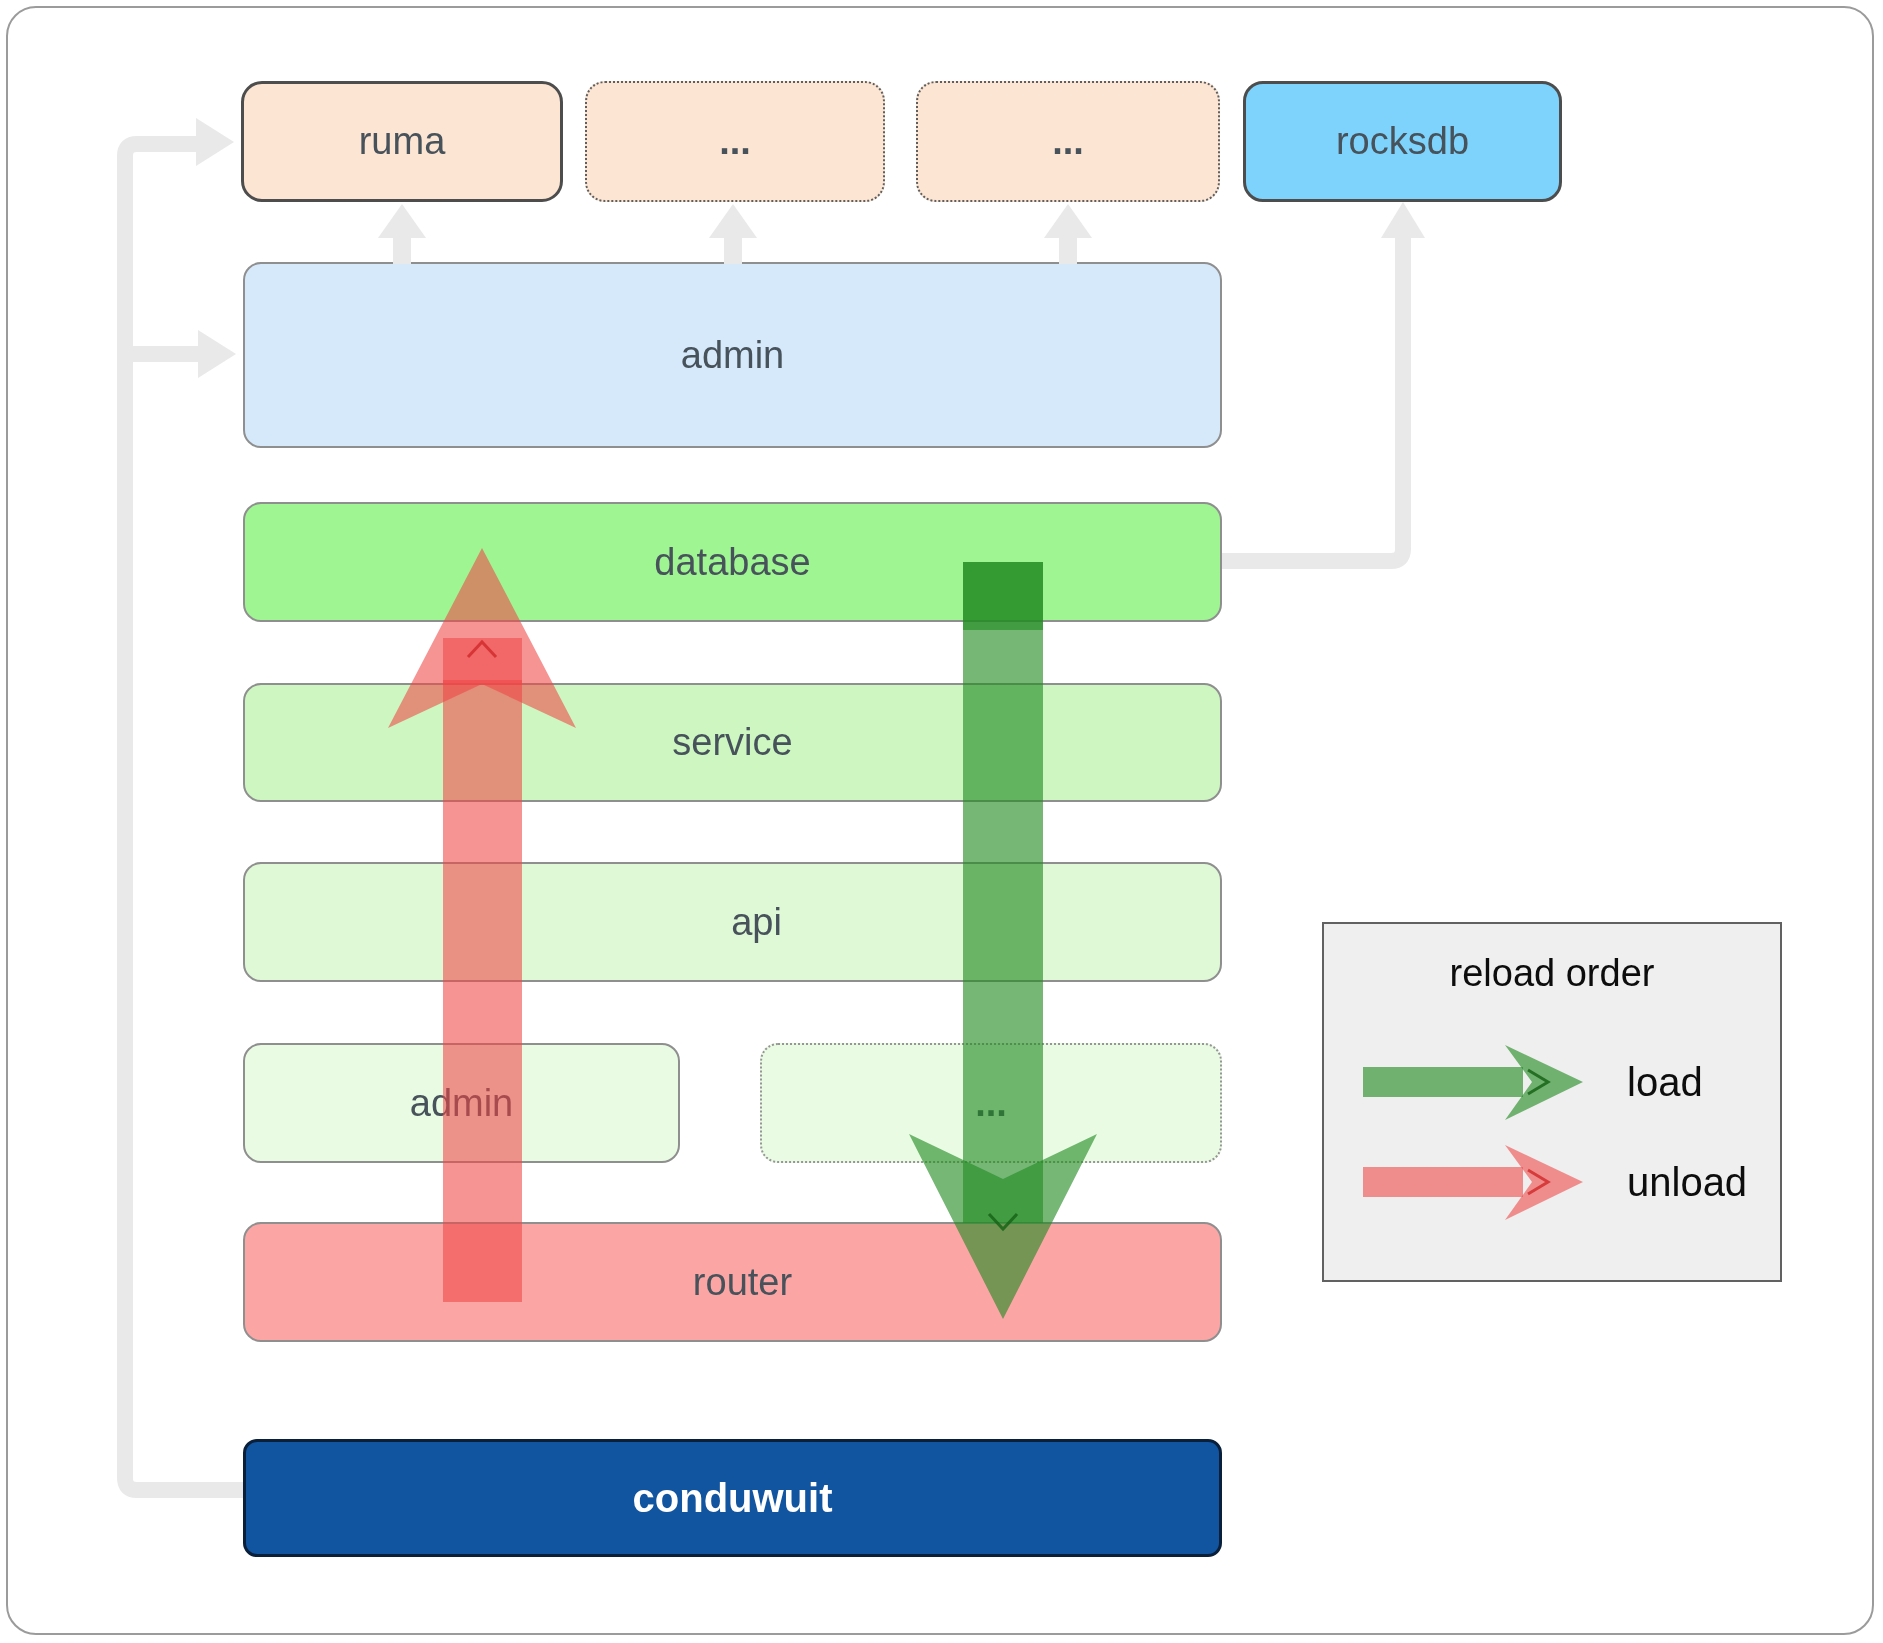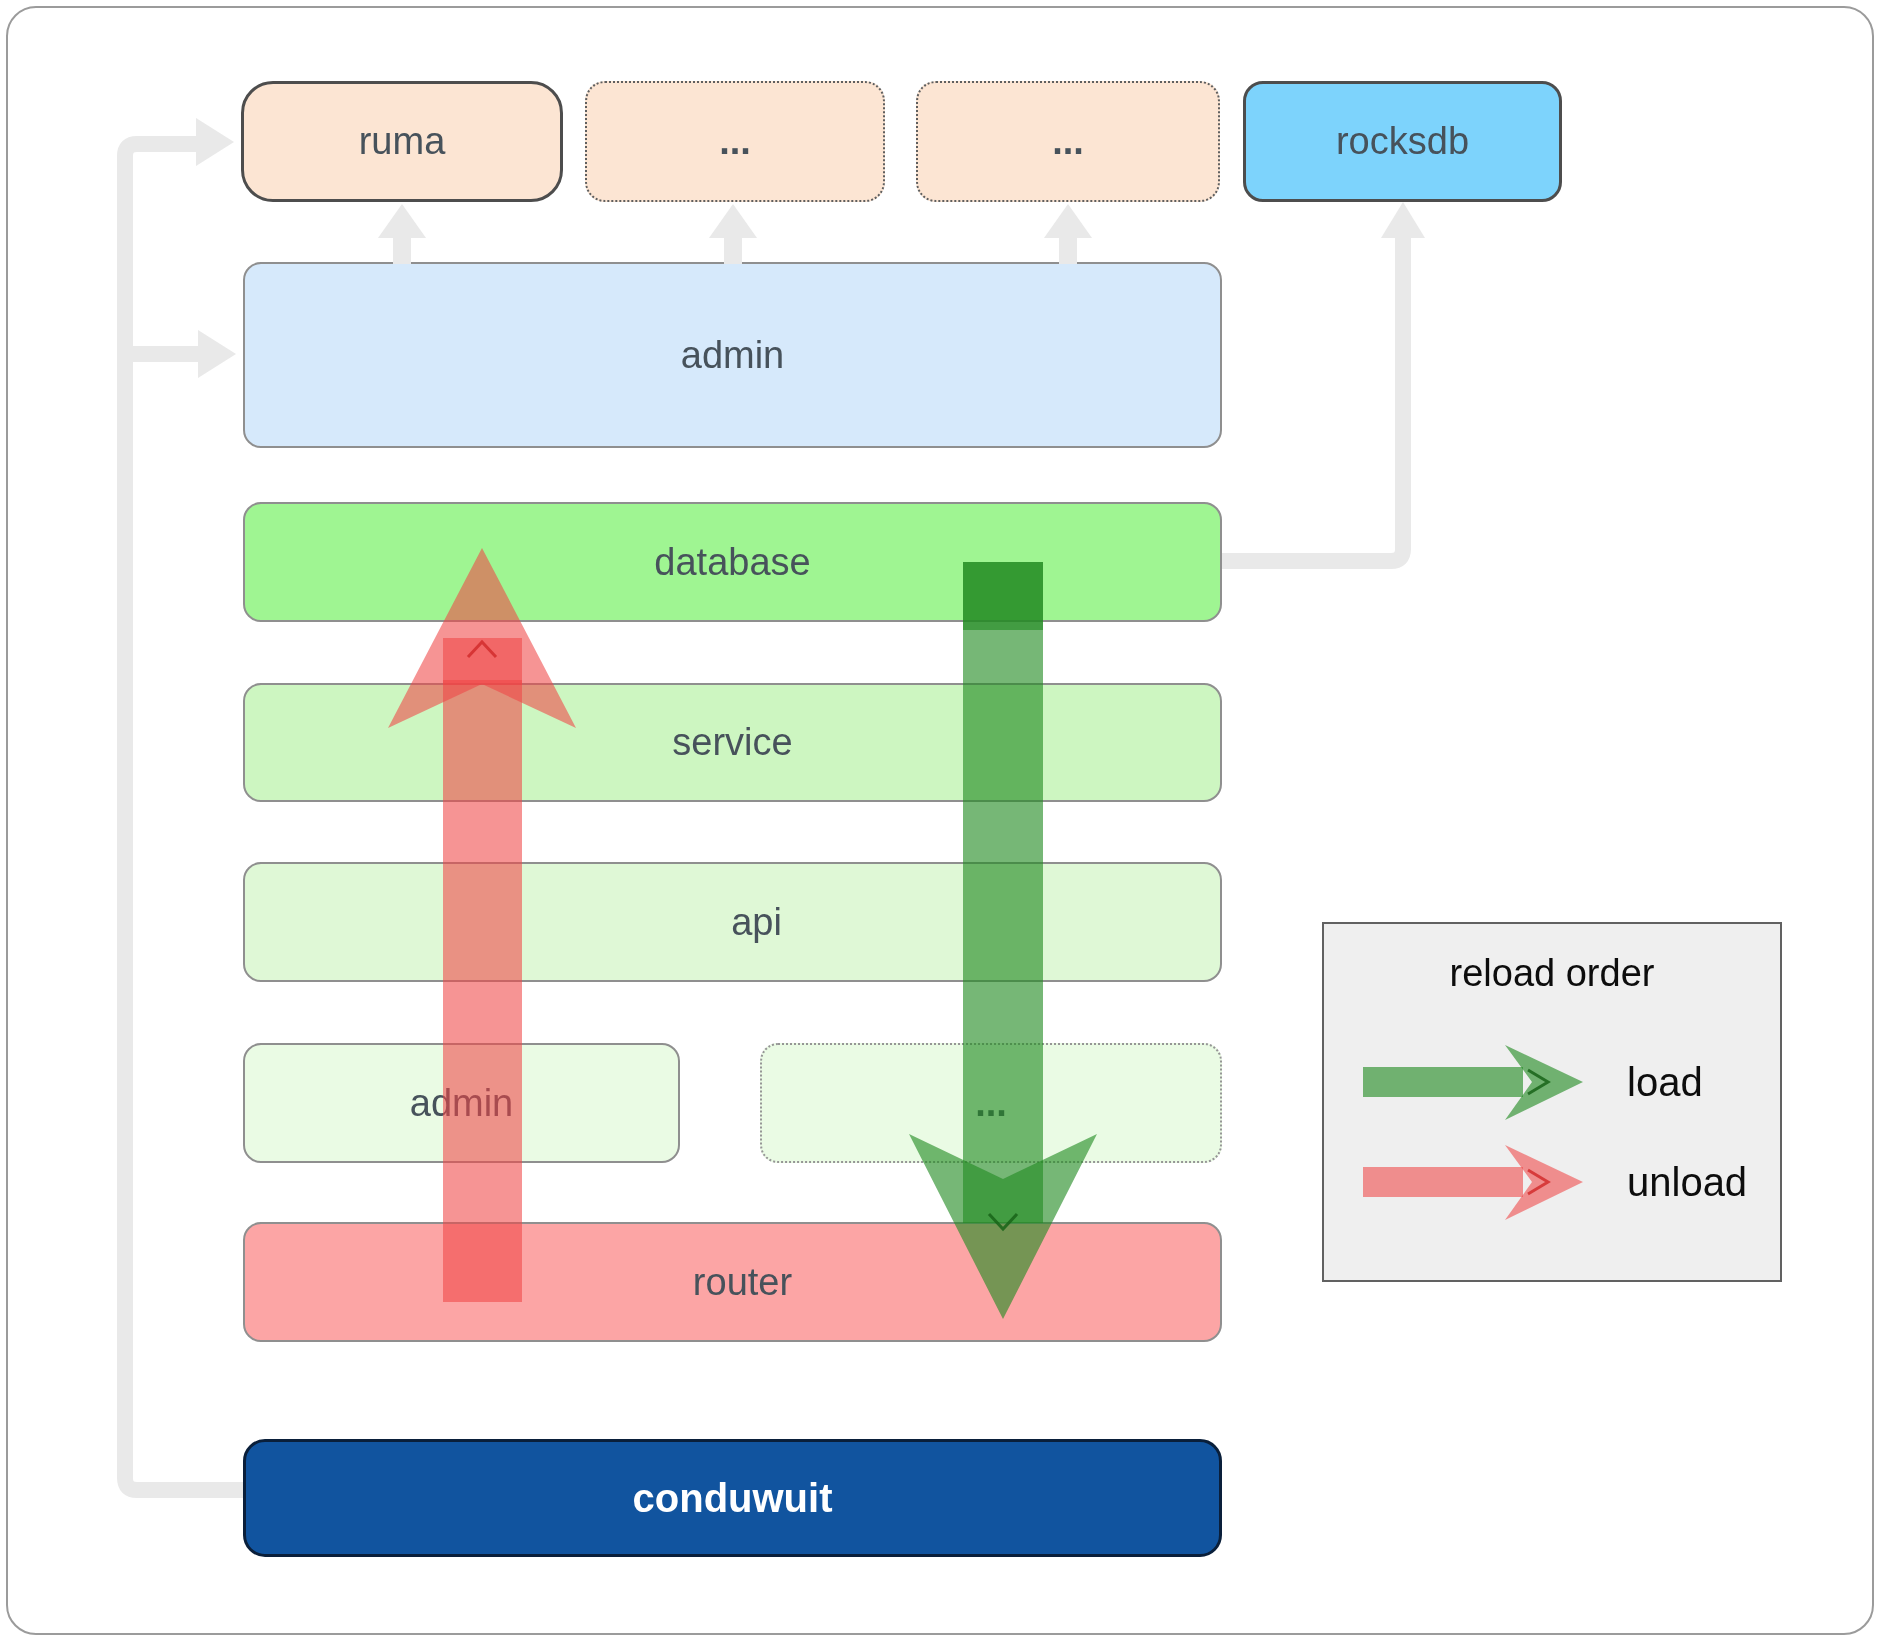--- a/index.html
+++ b/index.html
@@ -15,33 +15,33 @@
     border:2px solid #9b9b9b;border-radius:30px;box-sizing:border-box;
     background:#fff;
   }
   .box{
     position:absolute;box-sizing:border-box;
     display:flex;align-items:center;justify-content:center;
     font-size:38px;font-weight:500;color:#47525b;
     border-radius:18px;
   }
   
-  .n-ruma   {left:241px;top:81px;width:322px;height:121px;background:#fce5d3;border:3px solid #4d4d4d;border-radius:32px;}
+  .n-ruma   {left:241px;top:81px;width:322px;height:121px;background:#fce5d3;border:3px solid #4d4d4d;border-radius:21px;}
   .n-dots1  {left:585px;top:81px;width:300px;height:121px;background:#fce5d3;border:2px dotted #5f5f5f;border-radius:20px;font-weight:700;}
   .n-dots2  {left:916px;top:81px;width:304px;height:121px;background:#fce5d3;border:2px dotted #5f5f5f;border-radius:20px;font-weight:700;}
   .n-rocksdb{left:1243px;top:81px;width:319px;height:121px;background:#7dd3fc;border:3px solid #4d4d4d;border-radius:20px;}
   
   .n-core    {left:243px;top:262px;width:979px;height:186px;background:#d6e9fb;border:2px solid #8f8f8f;}
   .n-database{left:243px;top:502px;width:979px;height:120px;background:#9ff592;border:2px solid #8f8f8f;}
   .n-service {left:243px;top:683px;width:979px;height:119px;background:#cdf6c1;border:2px solid #8f8f8f;}
   .n-api     {left:243px;top:862px;width:979px;height:120px;background:#dff8d6;border:2px solid #8f8f8f;padding-left:48px;}
   .n-admin   {left:243px;top:1043px;width:437px;height:120px;background:#eafbe4;border:2px solid #8f8f8f;}
   .n-svcdots {left:760px;top:1043px;width:462px;height:120px;background:#eafbe4;border:2px dotted #969696;font-weight:700;}
   .n-router  {left:243px;top:1222px;width:979px;height:120px;background:#fca5a5;border:2px solid #8f8f8f;padding-left:20px;}
-  .n-conduwuit{left:243px;top:1439px;width:979px;height:118px;background:#11549f;border:3px solid #0a1f3a;border-radius:22px;color:#ffffff;font-size:40px;font-weight:600;text-align:right;}
+  .n-conduwuit{left:243px;top:1439px;width:979px;height:118px;background:#11549f;border:3px solid #0a1f3a;border-radius:14px;color:#ffffff;font-size:40px;font-weight:600;text-align:right;}
   
   .legend{
     position:absolute;left:1322px;top:922px;width:460px;height:360px;
     background:#efefef;border:2px solid #616161;box-sizing:border-box;
   }
   .legend-title{
     position:absolute;left:1322px;top:952px;width:460px;
     text-align:center;font-size:38px;font-weight:400;color:#0d0d0d;
   }
   .legend-label{

